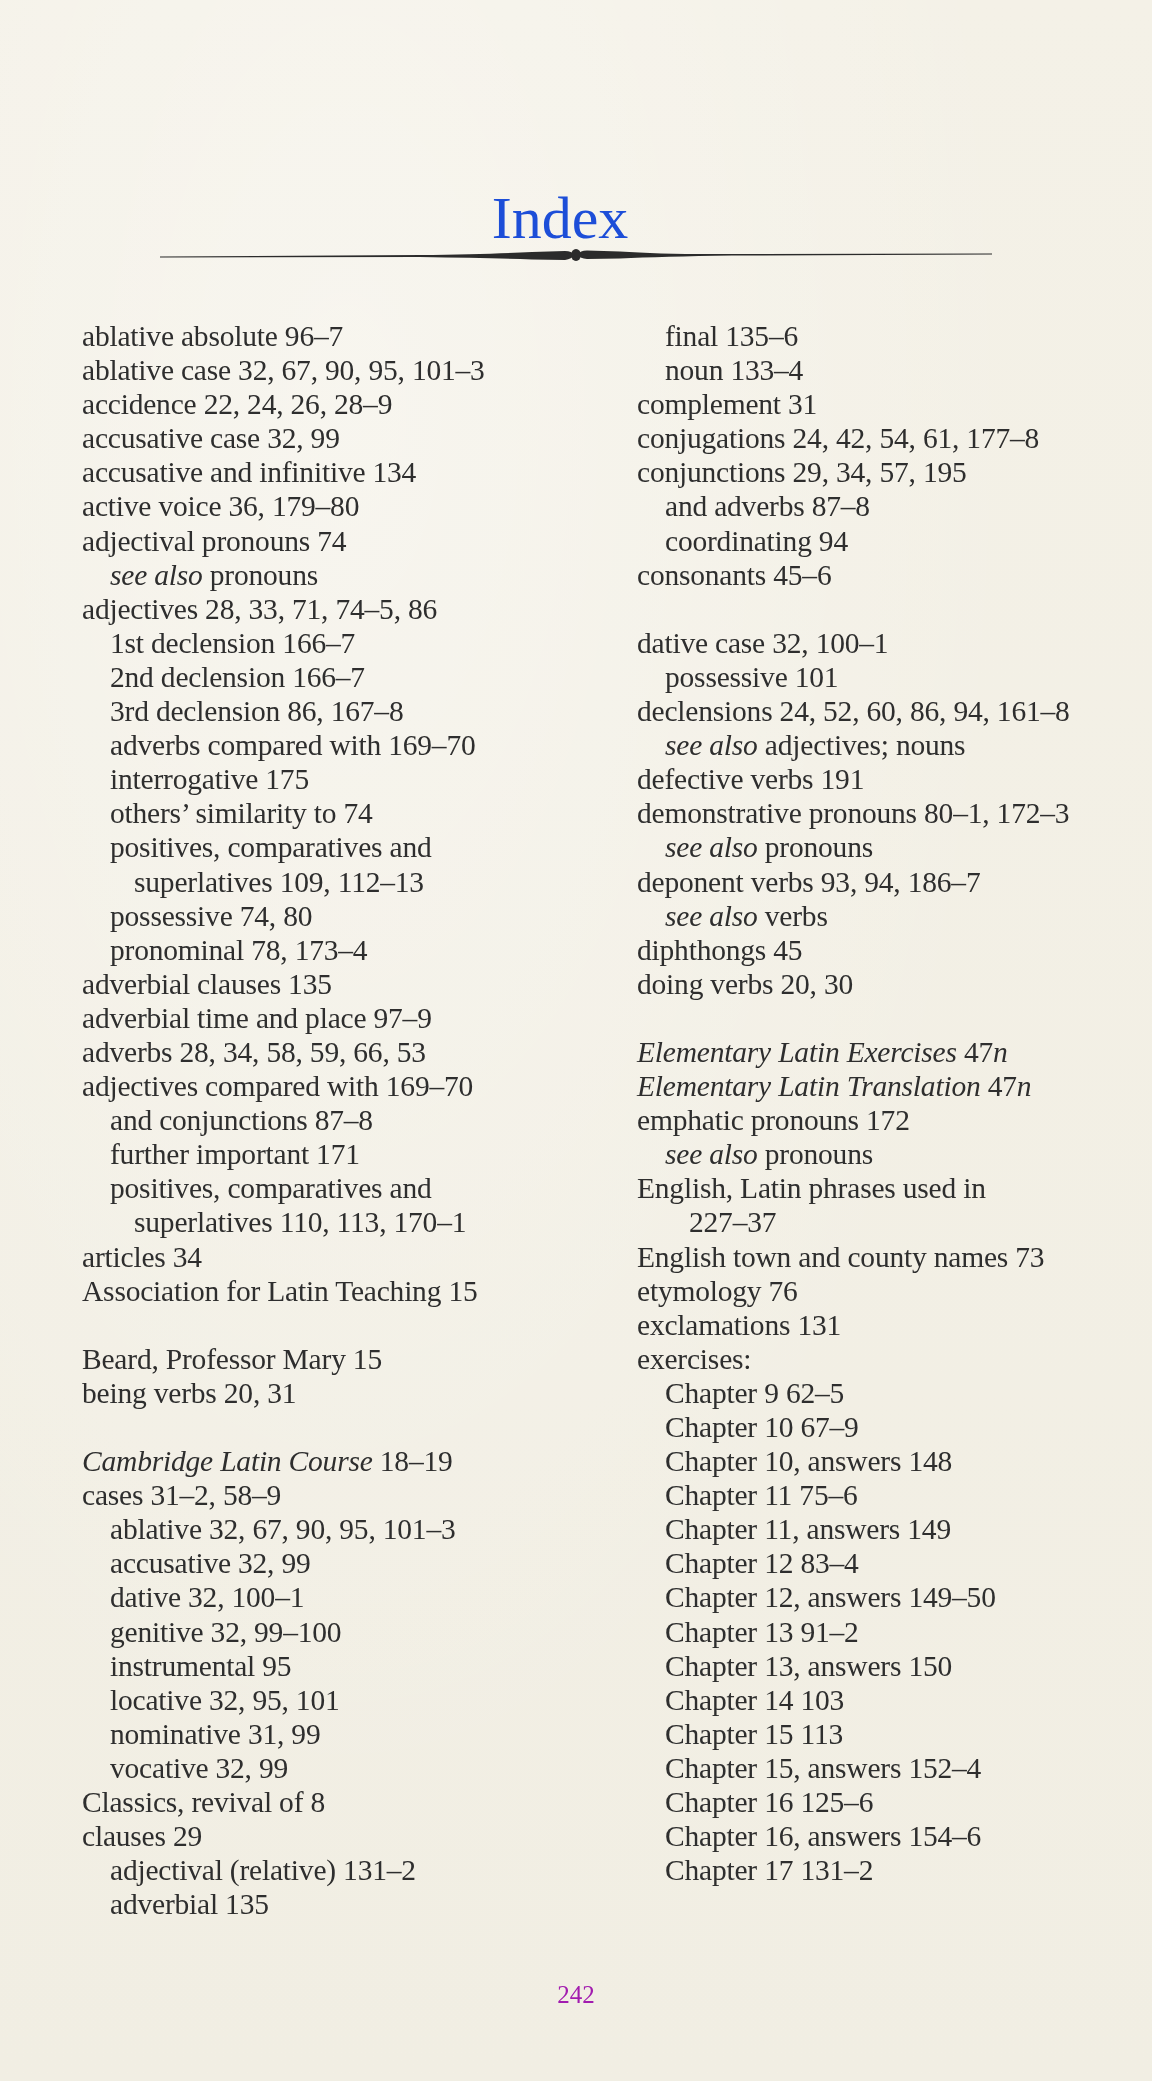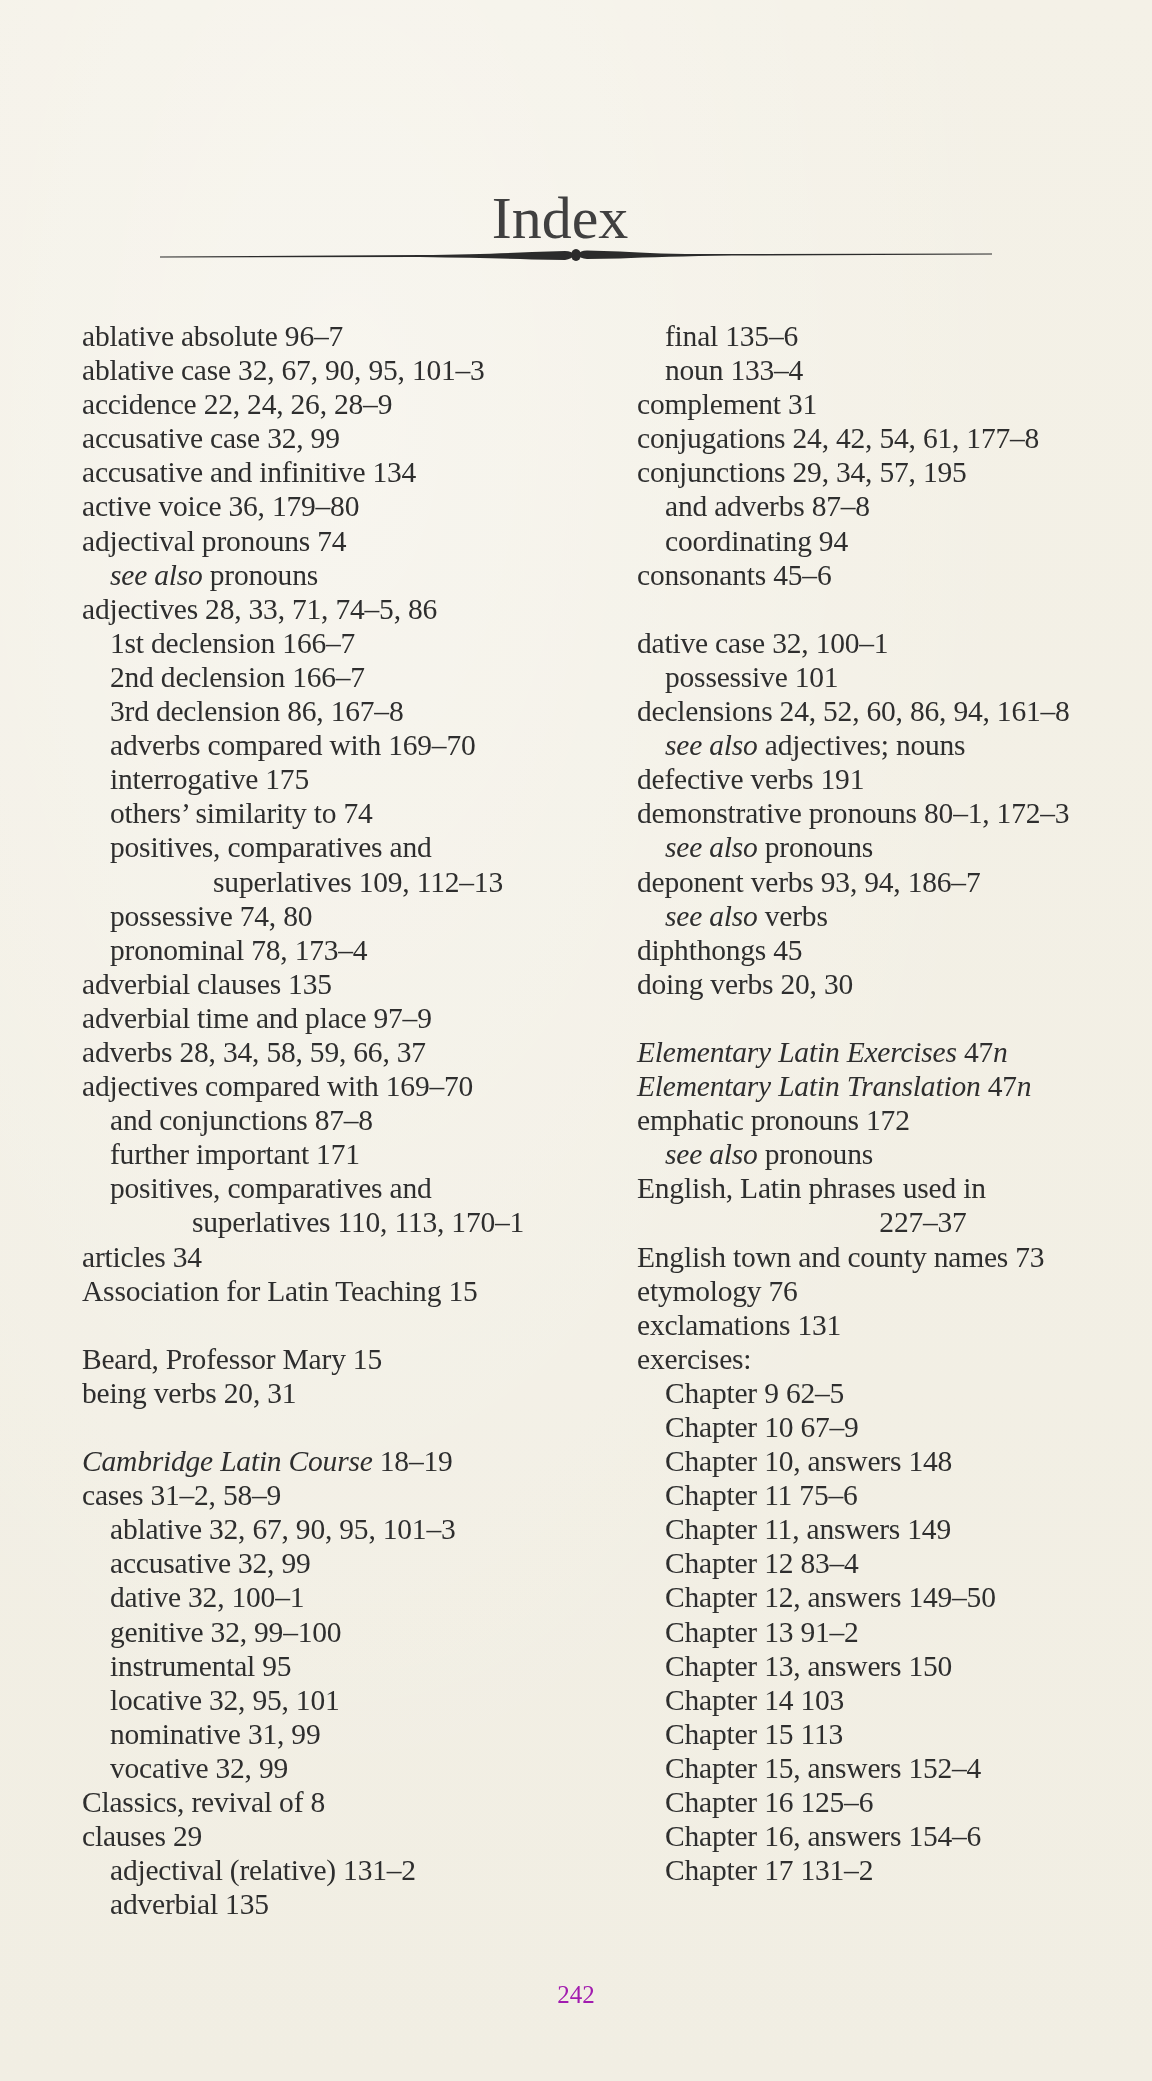--- a/index.html
+++ b/index.html
@@ -17,42 +17,42 @@
     background:
       radial-gradient(ellipse at 30% 20%, rgba(255,255,255,0.35), rgba(0,0,0,0) 60%),
       linear-gradient(180deg, #f4f1e7 0%, #f1eee3 100%);
   }
   .title {
     position: absolute;
     top: 148px; left: 0; width: 1120px;
     text-align: center;
     font-size: 60px;
     letter-spacing: 0px;
-    color: #404040;
+    color: #1d4ed8;
     font-weight: normal;
     line-height: 1;
   }
   .ornament {
     position: absolute;
     top: 243px; left: 160px;
     width: 832px; height: 24px;
   }
   .column {
     position: absolute;
     top: 319px;
     font-size: 29.5px;
     line-height: 34.1px;
     letter-spacing: -0.2px;
   }
   .col-left { left: 82px; width: 500px; }
   .col-right { left: 637px; width: 520px; }
   .entry { white-space: nowrap; height: 34.1px; }
   .lvl-0 { padding-left: 0; }
   .lvl-1 { padding-left: 28px; }
-  .lvl-2 { padding-left: 52px; text-align: center; }
+  .lvl-2 { padding-left: 52px; }
   .gap { height: 34.1px; }
   .ital { font-style: italic; }
   .page-number {
     position: absolute;
     top: 1981px; left: 0; width: 1152px;
     text-align: center;
     font-size: 25px;
     color: #a21caf;
   }
 </style>
@@ -85,21 +85,21 @@
     <div class="entry lvl-1"><span>3rd declension 86, 167–8</span></div>
     <div class="entry lvl-1"><span>adverbs compared with 169–70</span></div>
     <div class="entry lvl-1"><span>interrogative 175</span></div>
     <div class="entry lvl-1"><span>others’ similarity to 74</span></div>
     <div class="entry lvl-1"><span>positives, comparatives and</span></div>
     <div class="entry lvl-2"><span>superlatives 109, 112–13</span></div>
     <div class="entry lvl-1"><span>possessive 74, 80</span></div>
     <div class="entry lvl-1"><span>pronominal 78, 173–4</span></div>
     <div class="entry lvl-0"><span>adverbial clauses 135</span></div>
     <div class="entry lvl-0"><span>adverbial time and place 97–9</span></div>
-    <div class="entry lvl-0"><span>adverbs 28, 34, 58, 59, 66, 37</span></div>
+    <div class="entry lvl-0"><span>adverbs 28, 34, 58, 59, 66, 53</span></div>
     <div class="entry lvl-0"><span>adjectives compared with 169–70</span></div>
     <div class="entry lvl-1"><span>and conjunctions 87–8</span></div>
     <div class="entry lvl-1"><span>further important 171</span></div>
     <div class="entry lvl-1"><span>positives, comparatives and</span></div>
     <div class="entry lvl-2"><span>superlatives 110, 113, 170–1</span></div>
     <div class="entry lvl-0"><span>articles 34</span></div>
     <div class="entry lvl-0"><span>Association for Latin Teaching 15</span></div>
     <div class="gap"></div>
     <div class="entry lvl-0"><span>Beard, Professor Mary 15</span></div>
     <div class="entry lvl-0"><span>being verbs 20, 31</span></div>

